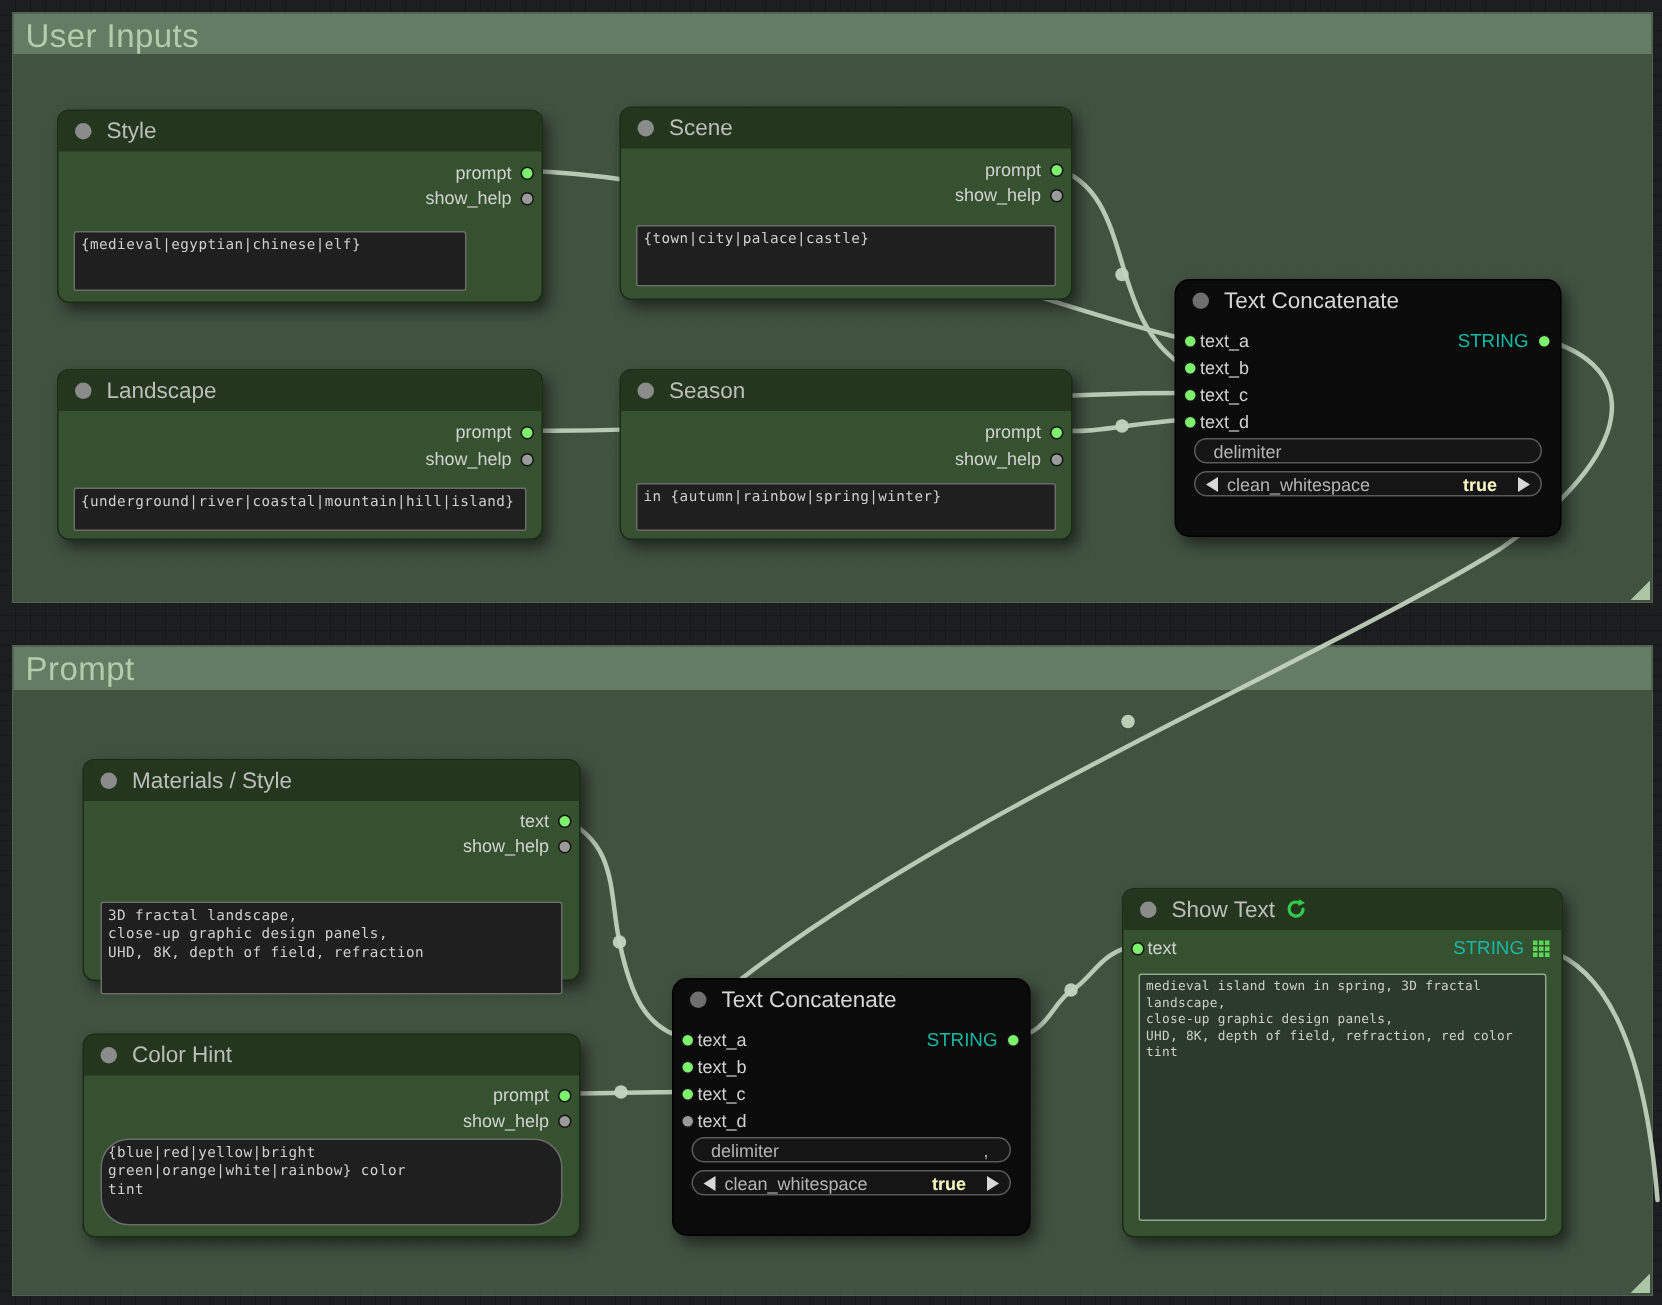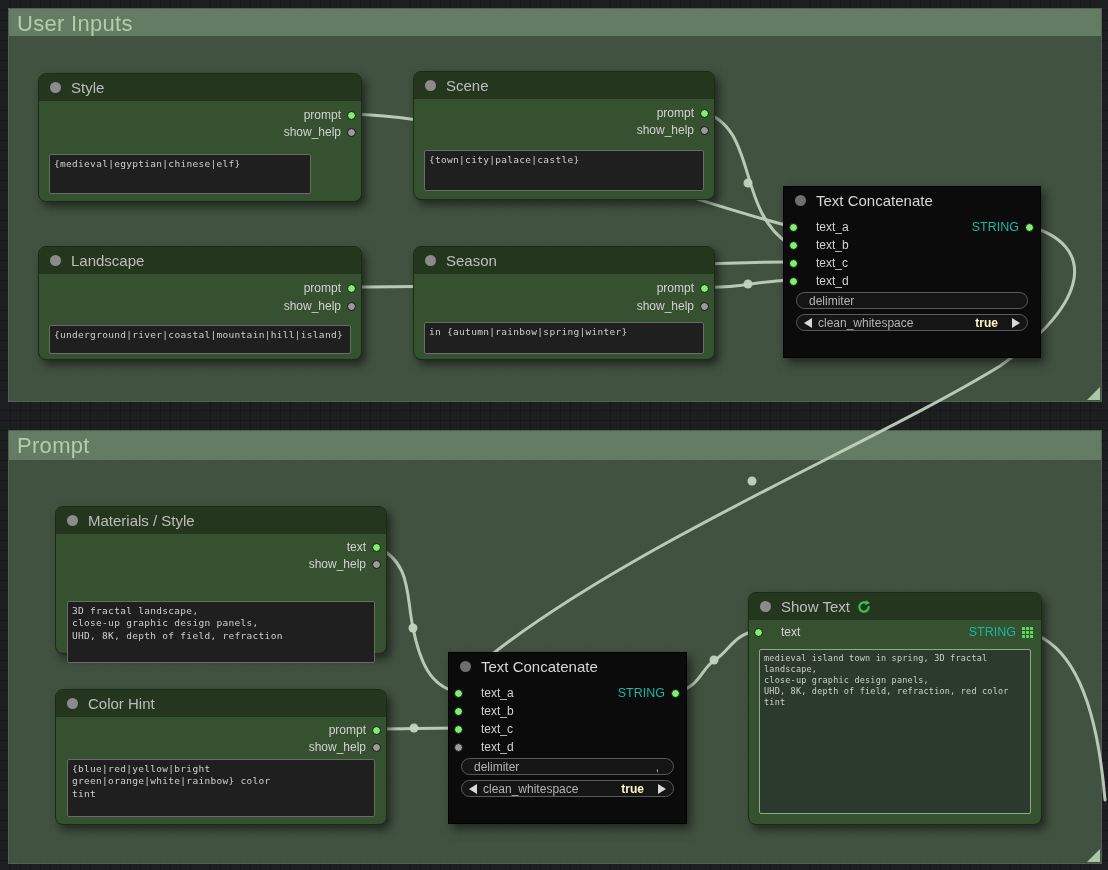--- a/index.html
+++ b/index.html
@@ -21,29 +21,29 @@
   .group .g-title{position:absolute;left:8px;top:2px;font-size:22px;color:#b2cdab;letter-spacing:0.3px;}
   .group .g-resize{position:absolute;right:1px;bottom:1px;width:0;height:0;
     border-left:13px solid transparent;border-bottom:13px solid rgba(190,220,185,0.85);}
   
   #wires{position:absolute;left:0;top:0;z-index:2;}
   
   .node{position:absolute;z-index:3;border-radius:8px;box-shadow:4px 5px 9px rgba(0,0,0,0.5);}
   .node.green{background:#36512f;border:1px solid #1c2a18;}
   .node.green .n-header{position:absolute;left:0;right:0;top:0;height:27px;background:#24371e;
     border-radius:7px 7px 0 0;}
-  .node.dark{background:#0b0b0b;border:1px solid #000;border-radius:0;}
+  .node.dark{background:#0b0b0b;border:1px solid #000;border-radius:10px;}
   .node.dark .n-header{position:absolute;left:0;right:0;top:0;height:27px;background:transparent;}
   .n-title{position:absolute;left:32px;top:5px;font-size:15px;color:#bdbdbd;white-space:nowrap;}
   .node.dark .n-title{color:#d6d6d6;}
   .collapse-dot{position:absolute;left:11px;top:8px;width:11px;height:11px;border-radius:50%;background:#8b8b8b;}
   .node.dark .collapse-dot{background:#6e6e6e;}
   
   .orow{position:absolute;right:5px;height:14px;display:flex;align-items:center;gap:6px;}
-  .irow{position:absolute;left:5px;height:14px;display:flex;align-items:center;gap:18px;}
+  .irow{position:absolute;left:5px;height:14px;display:flex;align-items:center;gap:2px;}
   .plabel{font-size:12px;color:#d2d2d2;white-space:nowrap;}
   .slabel{font-size:12.5px;color:#14b8a6;white-space:nowrap;}
   .dot{width:9px;height:9px;border-radius:50%;box-sizing:border-box;border:1px solid #141414;}
   .dot.on{background:#7df16d;}
   .dot.off{background:#9a9a9a;}
   
   .ta{position:absolute;background:#1e1f1e;border:1px solid #6b6b6b;border-radius:2px;
     font-family:"DejaVu Sans Mono", monospace;font-size:9.5px;line-height:1.3;color:#cfcfcf;
     padding:3px 4px;white-space:pre-wrap;box-sizing:border-box;overflow:hidden;letter-spacing:0.3px;}
   .ta.showta{background:#2c3a2d;border:1px solid #8fa78d;color:#c9d3c4;font-size:8.5px;letter-spacing:0.2px;}
@@ -222,21 +222,21 @@
     <div class="collapse-dot"></div>
     <div class="n-title">Color Hint</div>
     <div class="orow" style="top:33px;">
       <span class="plabel">prompt</span>
       <span class="dot on"></span>
     </div>
     <div class="orow" style="top:50px;">
       <span class="plabel">show_help</span>
       <span class="dot off"></span>
     </div>
-    <div class="ta" style="left:11px;top:69px;width:308px;height:58px;">{blue|red|yellow|bright green|orange|white|rainbow} color
+    <div class="ta" style="left:11px;top:69px;width:308px;height:58px;border-radius:19px;">{blue|red|yellow|bright green|orange|white|rainbow} color
 tint</div>
   </div>
 
   <div class="node dark" style="left:448px;top:652px;width:237px;height:170px;">
     <div class="n-header"></div>
     <div class="collapse-dot"></div>
     <div class="n-title">Text Concatenate</div>
     <div class="irow" style="top:33px;">
       <span class="dot on"></span>
       <span class="plabel">text_a</span>

